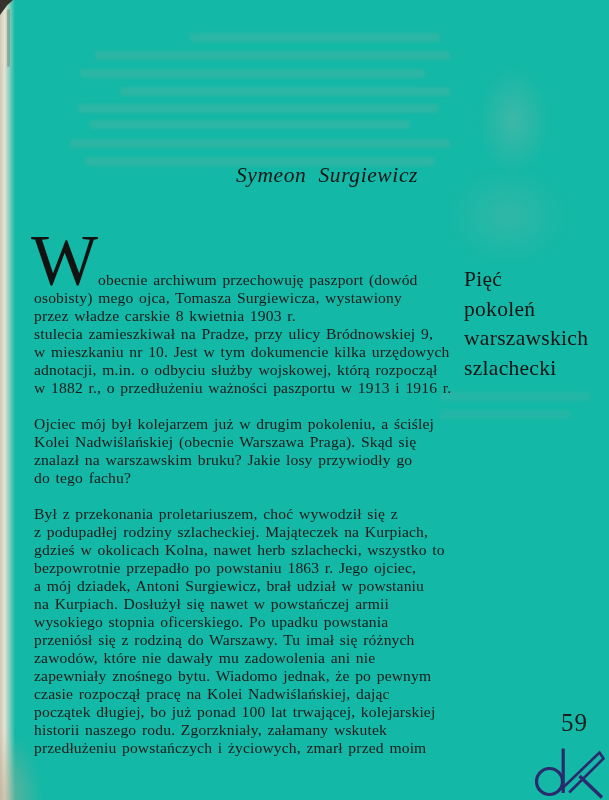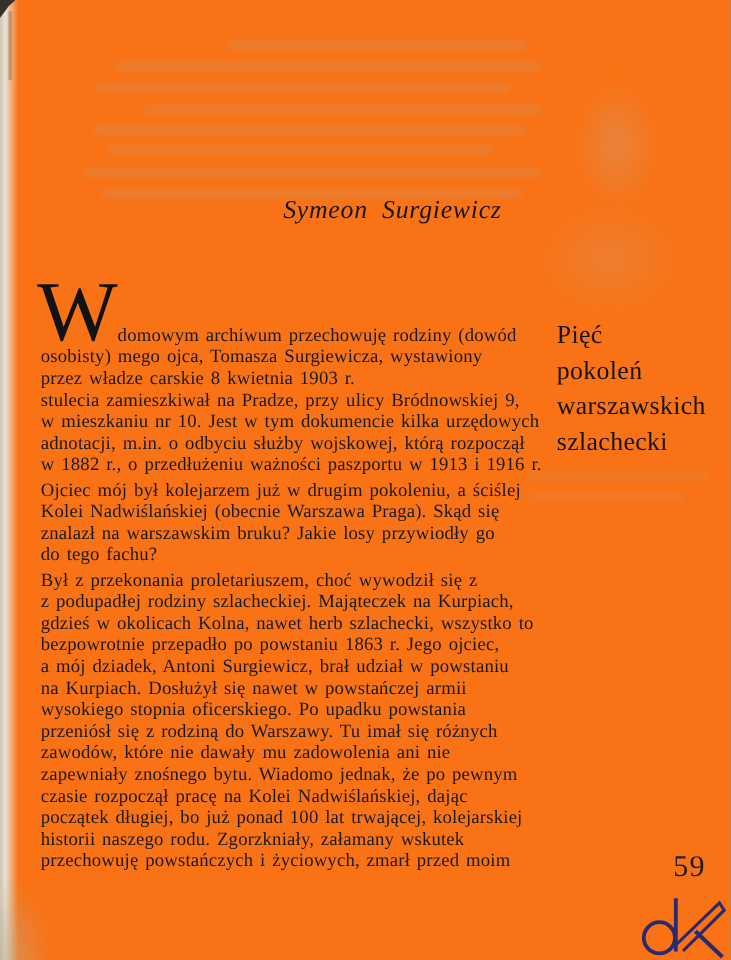--- a/index.html
+++ b/index.html
@@ -1,18 +1,18 @@
 <!DOCTYPE html>
 <html><head>
 <meta charset="utf-8">
 <style>
   html,body{margin:0;padding:0;background:#888;}
   .page{
     position:relative;width:609px;height:800px;margin:0 auto;
-    background:#f97316;overflow:hidden;
+    background:#14b8a6;overflow:hidden;
     font-family:"Liberation Serif","DejaVu Serif",serif;color:#1b1b1b;
   }
   
   .left-strip{position:absolute;left:0;top:0;bottom:0;width:15px;
     background:linear-gradient(to right,#d0c7b5 0%,#e8e2d4 30%,rgba(251,250,246,0) 100%);}
   .corner-mark-tl{position:absolute;left:0;top:0;width:13px;height:15px;background:#35322b;
     clip-path:polygon(0 0,100% 0,55% 35%,0 100%);}
   .edge-line{position:absolute;left:7px;top:9px;width:3px;height:58px;
     background:rgba(125,115,95,.45);border-radius:2px;filter:blur(.6px);}
   .corner-shade-bl{position:absolute;left:-12px;bottom:-15px;width:55px;height:85px;
@@ -31,21 +31,21 @@
   
   .title{position:absolute;left:236px;top:163px;font-style:italic;font-size:21.5px;
     letter-spacing:.6px;word-spacing:6px;color:#161616;white-space:nowrap;}
   .margin-heading{position:absolute;left:464px;top:265px;font-size:21.5px;line-height:29.5px;
     letter-spacing:.3px;color:#141414;}
   .body-text{position:absolute;left:34px;top:271px;width:410px;font-size:15.6px;
     line-height:18px;letter-spacing:.15px;word-spacing:1.6px;color:#1a1a1a;}
   .drop-cap{position:absolute;left:-3px;top:-46px;font-size:71px;line-height:71px;color:#121212;}
   .text-line{white-space:nowrap;}
   .first-line{padding-left:64px;}
-  .para-gap{margin-top:3px;}
+  .para-gap{margin-top:18px;}
   .page-number{position:absolute;left:561px;top:709px;font-size:25px;
     letter-spacing:1px;color:#1d1d1d;}
   .logo{position:absolute;left:533px;top:746px;width:76px;height:54px;}
 </style>
 </head>
 <body>
 
 <div class="page">
 
   <div class="left-strip"></div>
@@ -72,21 +72,21 @@
     <div>Pięć</div>
     <div>pokoleń</div>
     <div>warszawskich</div>
     <div>szlachecki</div>
   </div>
 
   <div class="body-text">
     <span class="drop-cap">W</span>
 
   <div class="paragraph">
-        <div class="text-line first-line">domowym archiwum przechowuję rodziny (dowód</div>
+        <div class="text-line first-line">obecnie archiwum przechowuję paszport (dowód</div>
         <div class="text-line">osobisty) mego ojca, Tomasza Surgiewicza, wystawiony</div>
         <div class="text-line">przez władze carskie 8 kwietnia 1903 r.</div>
       </div>
       <div class="paragraph">
         <div class="text-line">stulecia zamieszkiwał na Pradze, przy ulicy Bródnowskiej 9,</div>
         <div class="text-line">w mieszkaniu nr 10. Jest w tym dokumencie kilka urzędowych</div>
         <div class="text-line">adnotacji, m.in. o odbyciu służby wojskowej, którą rozpoczął</div>
         <div class="text-line">w 1882 r., o przedłużeniu ważności paszportu w 1913 i 1916 r.</div>
       </div>
       <div class="paragraph para-gap">
@@ -102,21 +102,21 @@
         <div class="text-line">bezpowrotnie przepadło po powstaniu 1863 r. Jego ojciec,</div>
         <div class="text-line">a mój dziadek, Antoni Surgiewicz, brał udział w powstaniu</div>
         <div class="text-line">na Kurpiach. Dosłużył się nawet w powstańczej armii</div>
         <div class="text-line">wysokiego stopnia oficerskiego. Po upadku powstania</div>
         <div class="text-line">przeniósł się z rodziną do Warszawy. Tu imał się różnych</div>
         <div class="text-line">zawodów, które nie dawały mu zadowolenia ani nie</div>
         <div class="text-line">zapewniały znośnego bytu. Wiadomo jednak, że po pewnym</div>
         <div class="text-line">czasie rozpoczął pracę na Kolei Nadwiślańskiej, dając</div>
         <div class="text-line">początek długiej, bo już ponad 100 lat trwającej, kolejarskiej</div>
         <div class="text-line">historii naszego rodu. Zgorzkniały, załamany wskutek</div>
-        <div class="text-line">przechowuję powstańczych i życiowych, zmarł przed moim</div>
+        <div class="text-line">przedłużeniu powstańczych i życiowych, zmarł przed moim</div>
       </div>
     </div>
 
   <div class="page-number">59</div>
 
   <svg class="logo" viewBox="0 0 76 54">
     <circle cx="16.5" cy="35.5" r="13" fill="none" stroke-width="3.2" stroke="#2a2a6f"></circle>
     <path d="M30.2 2.5 L30.2 47" fill="none" stroke-width="3.2" stroke="#2a2a6f"></path>
     <path d="M30.2 41.5 L66.5 6.5 L70.5 12.5 L36.2 46.5" fill="none" stroke-width="2.6" stroke="#2a2a6f"></path>
     <path d="M46.5 30 L69 51.5" fill="none" stroke-width="3.4" stroke="#2a2a6f"></path>

